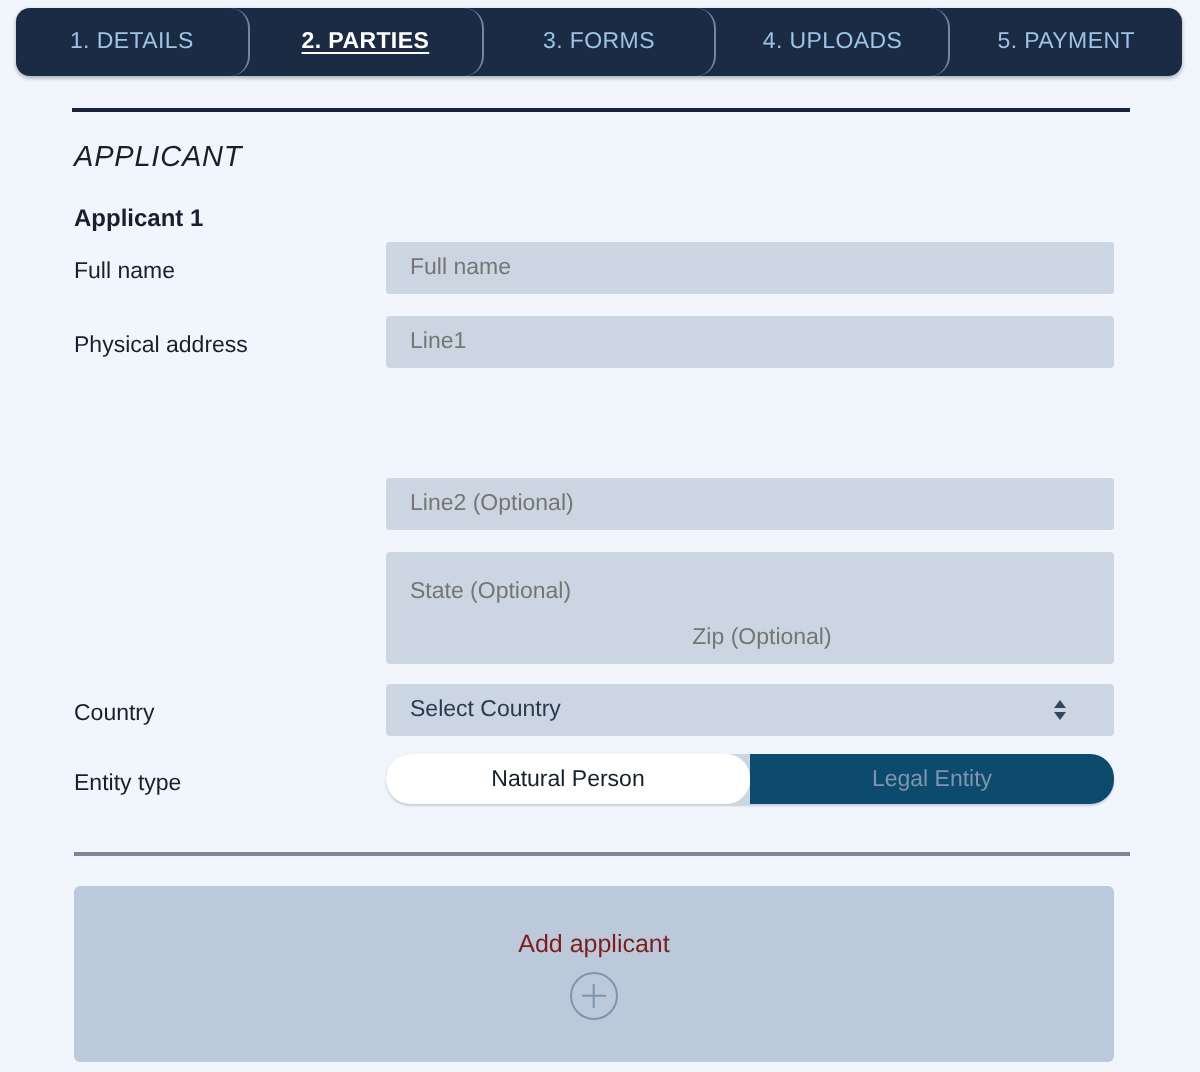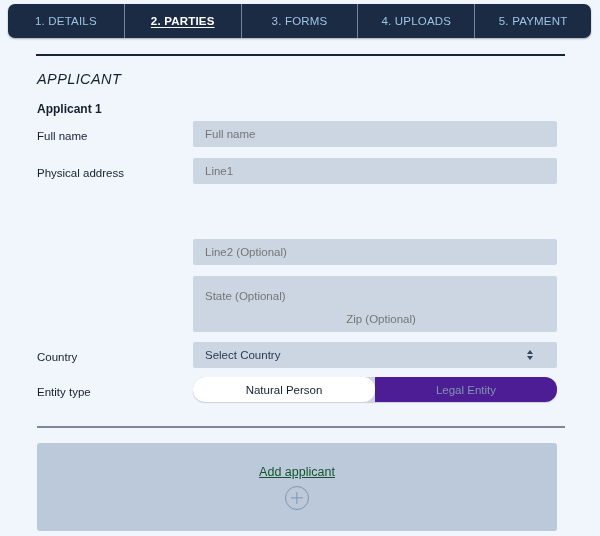--- a/index.html
+++ b/index.html
@@ -30,20 +30,21 @@
     display: flex;
     align-items: center;
     justify-content: center;
     font-size: 11.5px;
     letter-spacing: .2px;
     color: #9dc3e6;
     border-right: 1px solid #6f86a6;
     cursor: pointer;
     user-select: none;
     white-space: nowrap;
+    border-radius: 10px;
   }
   .tab:last-child { border-right: none; }
   .tab.active {
     color: #ffffff;
     font-weight: bold;
     text-decoration: underline;
     text-underline-offset: 2px;
   }
 
   
@@ -149,21 +150,21 @@
     font-size: 11.5px;
     cursor: pointer;
     user-select: none;
   }
   .seg.selected {
     background: #ffffff;
     color: #15202e;
     border-radius: 12px;
   }
   .seg.unselected {
-    background: #4c1d95;
+    background: #0c4a6e;
     color: #8095ae;
     text-align: center;
   }
 
   
   .divider-bottom {
     position: absolute;
     left: 37px;
     top: 381px;
     width: 528px;
@@ -181,22 +182,21 @@
     border-radius: 3px;
     display: flex;
     flex-direction: column;
     align-items: center;
     justify-content: center;
     gap: 7px;
     cursor: pointer;
   }
   .add-panel-label {
     font-size: 12.5px;
-    color: #14532d;
-    text-decoration: underline;
+    color: #7f1d1d;
   }
   .plus-circle {
     width: 24px;
     height: 24px;
     border: 1.3px solid #7f95af;
     border-radius: 50%;
     position: relative;
   }
   .plus-circle::before, .plus-circle::after {
     content: "";

